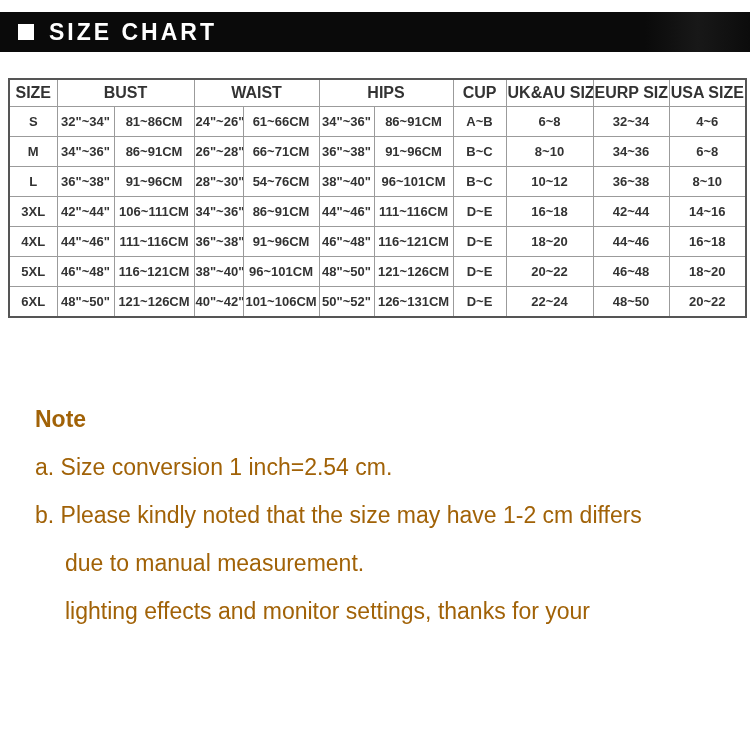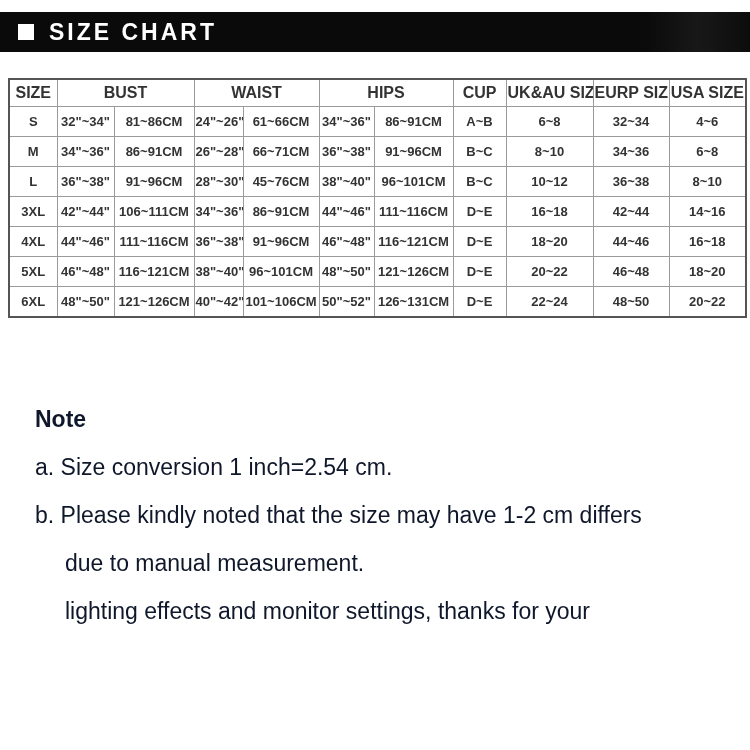--- a/index.html
+++ b/index.html
@@ -60,21 +60,21 @@
   table.size-table th { height: 26px; font-size: 16px; }
   table.size-table td { height: 29px; }
 
   
   .notes {
     position: absolute;
     left: 0; top: 395px;
     width: 750px;
     font-size: 23px;
     line-height: 48px;
-    color: #0f172a;
+    color: #a16207;
   }
   .note-title { padding-left: 35px; font-weight: bold; }
   .note-line.first { padding-left: 35px; }
   .note-line.cont  { padding-left: 65px; }
 </style>
 </head>
 <body>
 
 <div class="page">
 
@@ -134,21 +134,21 @@
           <td>B~C</td>
           <td>8~10</td>
           <td>34~36</td>
           <td>6~8</td>
         </tr>
         <tr>
           <td>L</td>
           <td>36"~38"</td>
           <td>91~96CM</td>
           <td>28"~30"</td>
-          <td>45~76CM</td>
+          <td>54~76CM</td>
           <td>38"~40"</td>
           <td>96~101CM</td>
           <td>B~C</td>
           <td>10~12</td>
           <td>36~38</td>
           <td>8~10</td>
         </tr>
         <tr>
           <td>3XL</td>
           <td>42"~44"</td>

